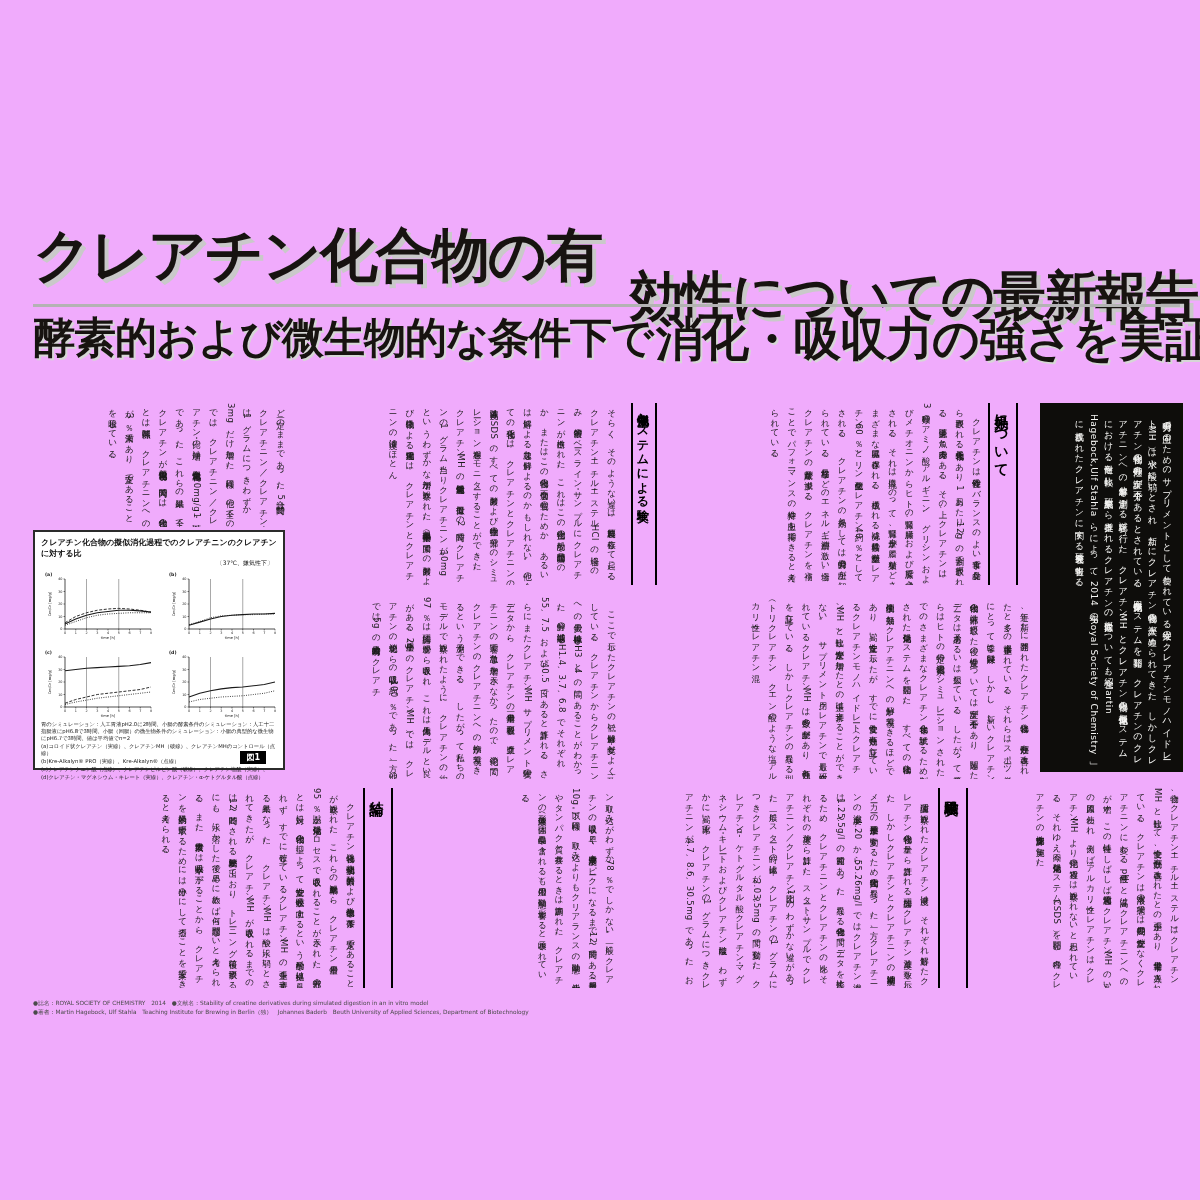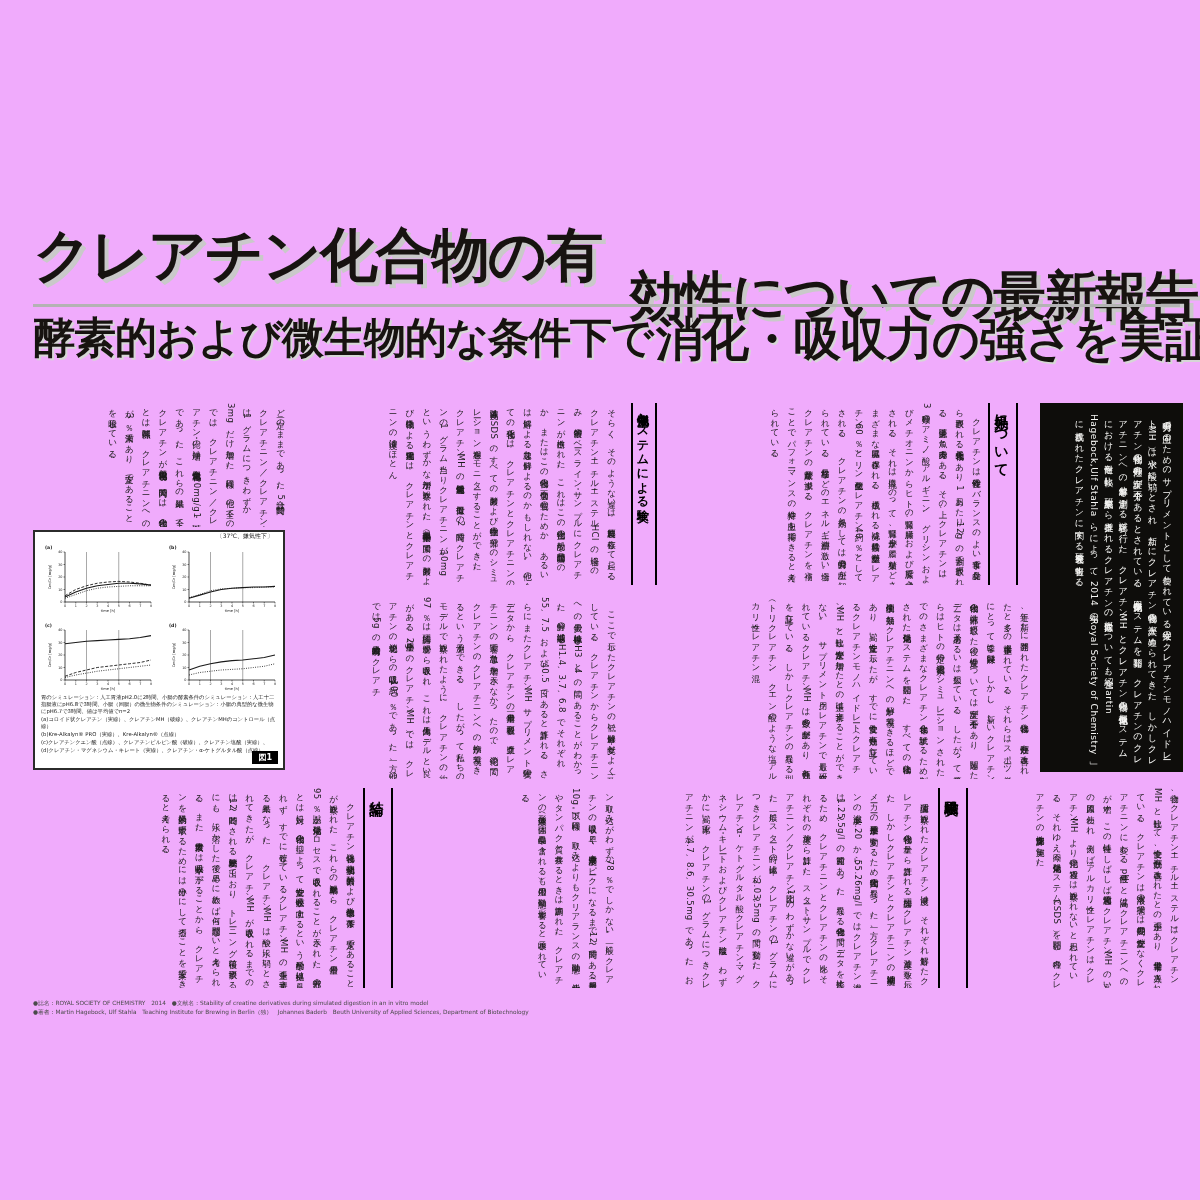--- a/index.html
+++ b/index.html
@@ -17,21 +17,21 @@
          border-left:2px solid #000;border-right:2px solid #000;box-sizing:border-box;
          overflow:hidden;color:#000;}
   .leadbox{position:absolute;background:#0e0d0b;color:#f7f7f5;writing-mode:vertical-rl;
            text-orientation:mixed;font-size:9px;line-height:14.6px;letter-spacing:0.6px;
            padding:11px 9px;box-sizing:border-box;overflow:hidden;}
   .figure{position:absolute;border:2px solid #2b2b2b;background:#fff;box-sizing:border-box;}
   .fig-title{font-size:8px;font-weight:bold;padding:5px 6px 0 6px;color:#111;}
   .fig-cond{font-size:6px;text-align:right;padding:0 10px 1px 0;color:#222;}
   .fig-captions{font-size:5.3px;line-height:7px;padding:1px 6px 2px 6px;color:#222;}
   .fig-captions div{margin-top:1px;}
-  .fig-label{position:absolute;right:5px;bottom:4px;background:#000;color:#fff;
+  .fig-label{position:absolute;right:17px;bottom:4px;background:#000;color:#fff;
              font-size:8px;font-weight:bold;padding:1px 6px;}
   .footnote{position:absolute;font-size:5.8px;color:#4a4a4a;white-space:nowrap;letter-spacing:0;}
   svg text{font-family:"DejaVu Sans",sans-serif;fill:#1a1a1a;}
 </style>
 </head>
 <body>
 
 <div id="page">
 
   <div class="headline" style="left:33px;top:226px;font-size:58px;letter-spacing:-2px;">クレアチン化合物の有</div>
@@ -49,20 +49,21 @@
 
   <div class="vtext" style="left:975px;top:788px;width:208px;height:200px;">合物、クレアチン・エチル・エステル）はクレアチンMHと比較して、安全性、有効性が改善されたとの主張があり、世界市場で導入されている。クレアチンは水溶液の状態では長期間の安定性がなくクレアチニンに変わる。酸性pHと高温はクレアチニンへの分解率が増す。この特性はしばしば消化過程でクレアチンMHの高い減少の原因に使われ、例えばアルカリ性クレアチンはクレアチンMHより消化の過程では観察されないと思われている。それゆえ今回、疑似消化システム（CSDS）を開発し、種々のクレアチンの安定性評価を実施した。</div>
   <div class="vhead" style="left:938px;top:788px;width:30px;height:200px;font-size:14px;padding:2px 5px;">実験結果</div>
   <div class="vtext" style="left:635px;top:788px;width:298px;height:200px;">　理論値で観察されたクレアチン濃度は、それぞれ溶解したクレアチン化合物の量から計算される理論的なクレアチン濃度と一致を示した。しかしクレアチンとクレアチニンの初期濃度はメーカーの推奨用量が変動するため化合物間で異なった。一方、クレアチニンの濃度が4.20から55.26mg/lではクレアチン濃度は1.2〜5.5g/lの範囲であった。異なる化合物の間でデータを比較するため、クレアチニンとクレアチンの比をそれぞれの濃度から計算した。スタート・サンプルでクレアチニン／クレアチン・比（図1）のわずかな違いがあった。一般にスタート時の比率は、クレアチンの1グラムにつきクレアチニンが2.0〜3.5mgの間で変動した。クレアチンα-ケトグルタル酸、クレアチン・マグネシウム・キレートおよびクレアチン塩酸は、わずかに高い比率で、クレアチンの1グラムにつきクレアチニンが4.7、8.6、30.5mgであった。お</div>
 
   <div class="vtext" style="left:295px;top:403px;width:325px;height:182px;">そらく、そのような違いは、原料製造に依存して起こる。　クレアチン・エチル・エステルHClの場合にのみ、溶解後のベースライン・サンプルにクレアチニンが検出された。これはこの化合物の一般的な品質問題なのか、またはこの化合物の不適切な包装のためか、あるいは溶解による急速な分解によるのかもしれない。他の全ての化合物では、クレアチンとクレアチニンの各濃度はCSDSのすべての酵素および微生物の部分でのシミュレーション過程をモニターすることができた。　クレアチンMHの疑似消化過程で、擬似胃での2時間でクレアチンの1グラム当たりクレアチニンが10mgというわずかな増加が観察された。擬似小腸（十二指腸と回腸）での酵素および微生物による消化過程では、クレアチンとクレアチニンの濃度はほとん</div>
   <div class="vtext" style="left:33px;top:403px;width:256px;height:124px;">ど一定のままであった。合計5時間で、クレアチニン／クレアチン・比は1グラムにつきわずか3mgだけ増加した。同様に、他の全ての化合物では、クレアチニン／クレアチン・比の増加は、全擬似消化過程で20mg/g・1以下であった。これらの結果は、全てクレアチンが擬似消化過程の8時間内では、化合物の型とは無関係に、クレアチニンへの転換が3％未満であり、安定であることを示唆している。</div>
   <div class="vtext" style="left:295px;top:597px;width:325px;height:182px;">　ここで示したクレアチンの低い分解率は文献とよく一致している。クレアチンからクレアチニンへの最大の転換率はpH3と4の間にあることがわかった。分解の半減期はpH1.4、3.7、6.8でそれぞれ55、7.5および40.5日であると計算される。さらにまたクレアチンMHサプリメント実験の生体内データから、クレアチンの単一用量の摂取後も、血漿クレアチニンの顕著で急激な増加を示さなかったので、消化の間でクレアチンのクレアチニンへの転換が無視できるという予測をできる。　したがって私たちの生体外モデルで観察されたように、クレアチンの約97％は理論的に腸管から吸収され、これは生体内モデルと良い相関関係がある。小用量（2gのクレアチンMH）では、クレアチンの消化管からの吸収は約100％であった。一方、他の研究者では5gの大量瞬時投与のクレアチ</div>
 
   <div class="figure" style="left:33px;top:530px;width:252px;height:240px;">
+    <div class="fig-title">クレアチン化合物の擬似消化過程でのクレアチニンのクレアチンに対する比</div>
     <div class="fig-cond">〔37℃、嫌気性下〕</div>
     <svg width="244" height="150" viewBox="0 0 244 150" style="display:block;margin:0 4px;">
         <g transform="translate(26,10)">
           <line x1="21.5" y1="0" x2="21.5" y2="50" stroke="#6f6f6f" stroke-width="0.6"></line>
           <line x1="53.75" y1="0" x2="53.75" y2="50" stroke="#6f6f6f" stroke-width="0.6"></line>
           <line x1="0" y1="0" x2="0" y2="50" stroke="#000" stroke-width="0.7"></line>
           <line x1="0" y1="50" x2="86" y2="50" stroke="#000" stroke-width="0.7"></line>
           <line x1="-1.5" y1="50" x2="0" y2="50" stroke="#000" stroke-width="0.5"></line>
           <text x="-2.5" y="51.2" font-size="3.4" text-anchor="end">0</text>
           <line x1="-1.5" y1="37.5" x2="0" y2="37.5" stroke="#000" stroke-width="0.5"></line>

